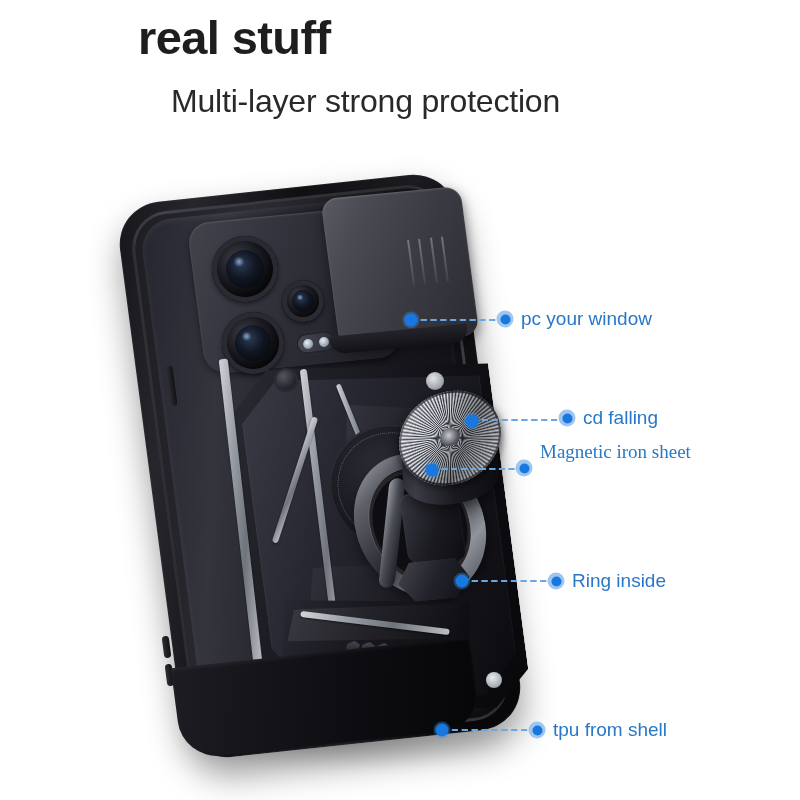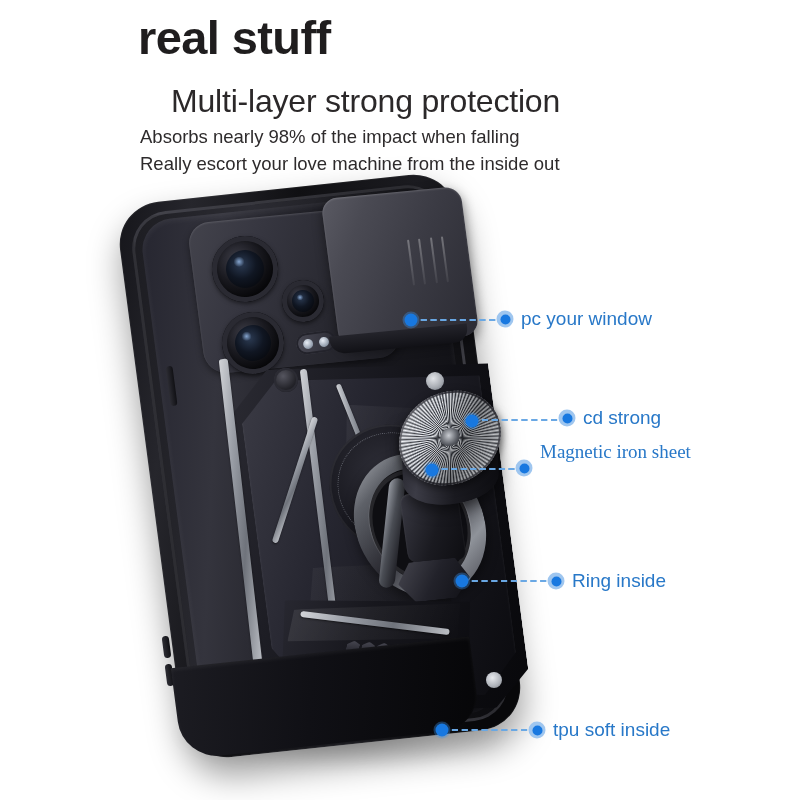--- a/index.html
+++ b/index.html
@@ -333,24 +333,20 @@
     box-shadow:inset 0 2px 4px rgba(255,255,255,.06);
   }
 </style>
 </head>
 <body>
 
 <div id="stage">
 
   <div class="headline">real stuff</div>
   <div class="subhead">Multi-layer strong protection</div>
-  <div class="bodycopy">
-    <div>Absorbs nearly 98% of the impact when falling</div>
-    <div>Really escort your love machine from the inside out</div>
-  </div>
 
   <div id="product">
 
     <div class="shadow-blob"></div>
 
     <div class="tpu-shell"></div>
     <div class="tpu-rim"></div>
     <div class="tpu-rim2"></div>
     <div class="btn-vol btn-a"></div>
     <div class="btn-vol btn-b"></div>
@@ -435,38 +431,38 @@
         <div class="leader" style="left: 411px; top: 319.5px; width: 94px;"></div>
         <div class="dot-anchor" style="left: 411px; top: 320px;"></div>
         <div class="dot-outer" style="left: 505px; top: 319px;"></div>
         <div class="ctext" style="left: 521px; top: 319px;">pc your window</div>
       </div>
       <div class="callout">
         <div class="leader" style="left: 472px; top: 419.5px; width: 95px;"></div>
         <div class="leader" style="left: 472px; top: 419.5px; width: 95px;"></div>
         <div class="dot-anchor" style="left: 472px; top: 421px;"></div>
         <div class="dot-outer" style="left: 567px; top: 418px;"></div>
-        <div class="ctext" style="left: 583px; top: 418px;">cd strong</div>
+        <div class="ctext" style="left: 583px; top: 418px;">cd falling</div>
       </div>
       <div class="callout">
         <div class="leader" style="left: 432px; top: 469px; width: 92px;"></div>
         <div class="leader" style="left: 432px; top: 469px; width: 92px;"></div>
         <div class="dot-anchor" style="left: 432px; top: 470px;"></div>
         <div class="dot-outer" style="left: 524px; top: 468px;"></div>
         <div class="ctext" style="left: 540px; top: 452px; font-family: Liberation Serif, serif;">Magnetic iron sheet</div>
       </div>
       <div class="callout">
         <div class="leader" style="left: 462px; top: 581px; width: 94px;"></div>
         <div class="leader" style="left: 462px; top: 581px; width: 94px;"></div>
         <div class="dot-anchor" style="left: 462px; top: 581px;"></div>
         <div class="dot-outer" style="left: 556px; top: 581px;"></div>
         <div class="ctext" style="left: 572px; top: 581px;">Ring inside</div>
       </div>
       <div class="callout">
         <div class="leader" style="left: 442px; top: 730px; width: 95px;"></div>
         <div class="leader" style="left: 442px; top: 730px; width: 95px;"></div>
         <div class="dot-anchor" style="left: 442px; top: 730px;"></div>
         <div class="dot-outer" style="left: 537px; top: 730px;"></div>
-        <div class="ctext" style="left: 553px; top: 730px;">tpu soft inside</div>
+        <div class="ctext" style="left: 553px; top: 730px;">tpu from shell</div>
       </div>
     </div>
 
 </div>
 
 </body></html>

